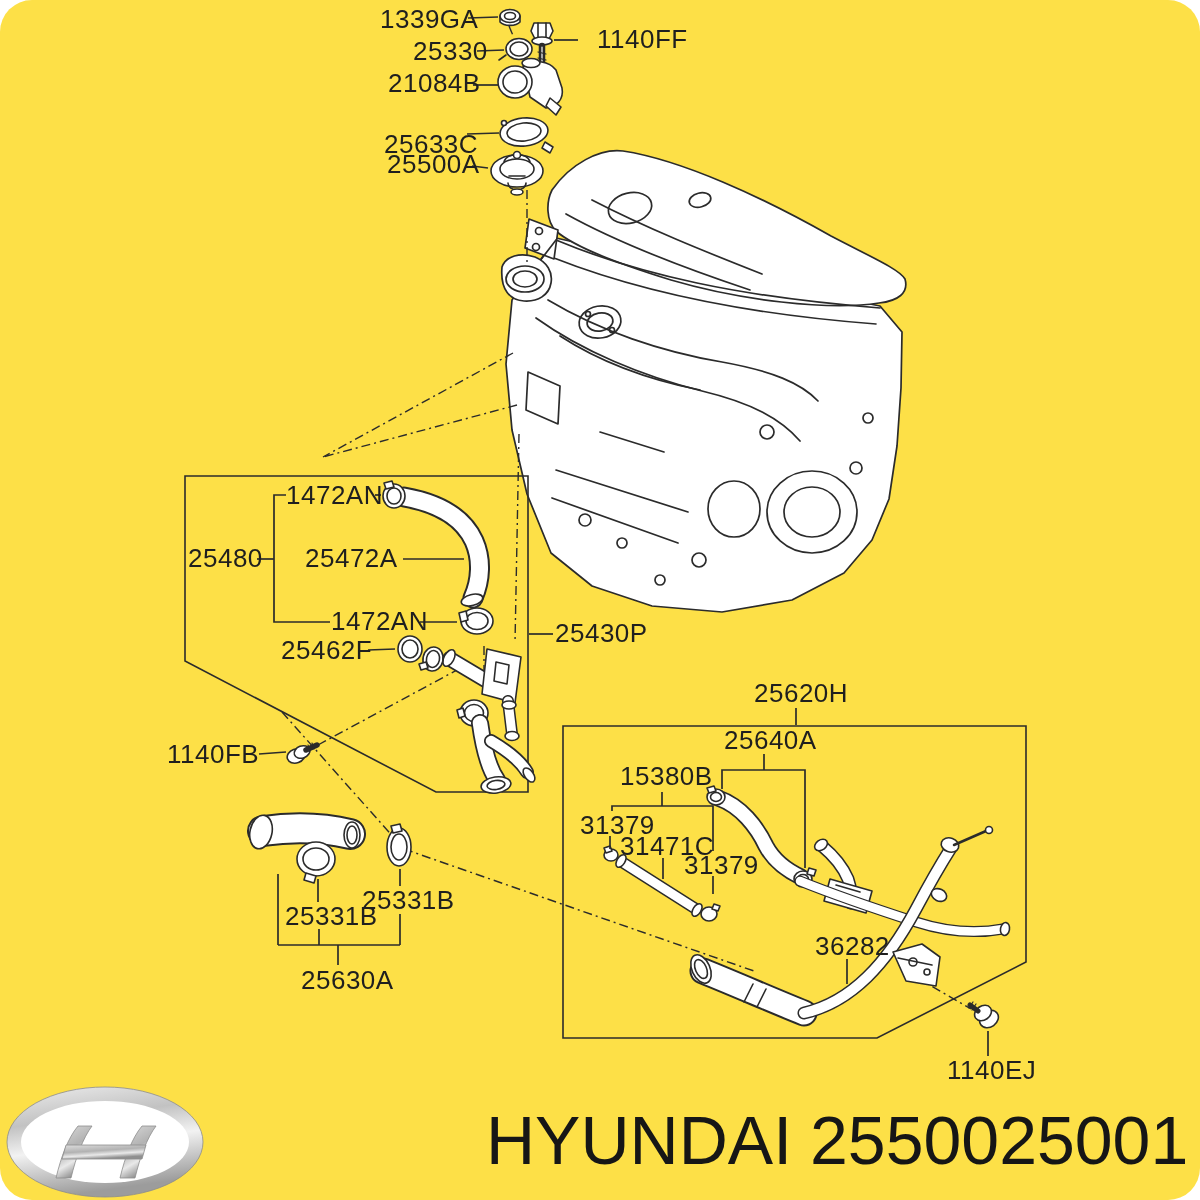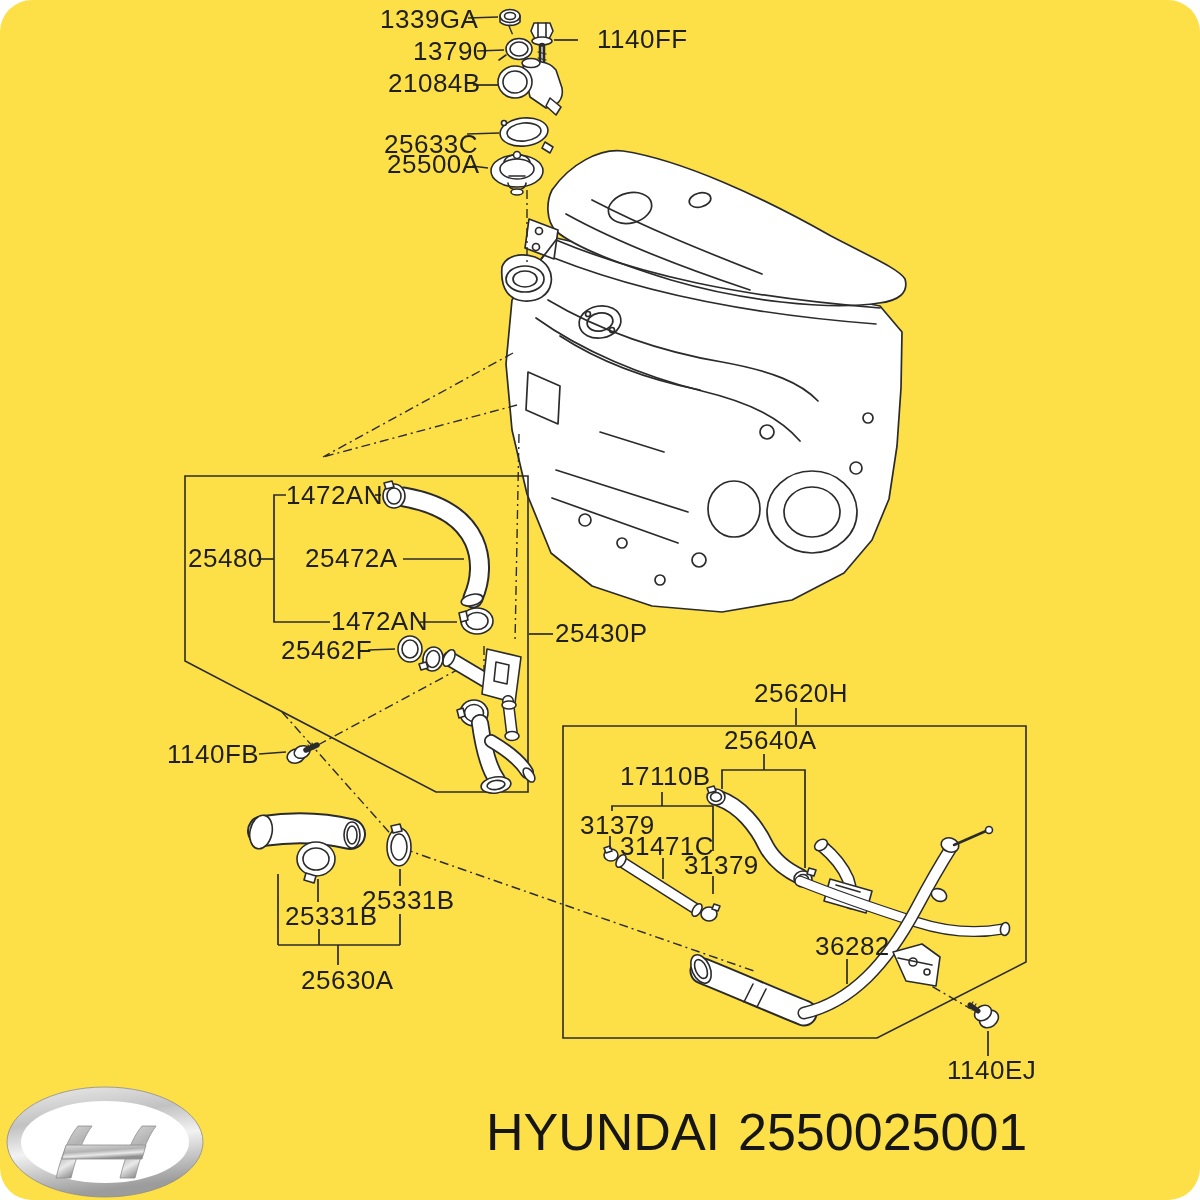--- a/index.html
+++ b/index.html
@@ -2,21 +2,21 @@
 <html><head>
 <meta charset="utf-8">
 <style>
   html,body{margin:0;padding:0;background:#fff;}
   #stage{position:relative;width:1200px;height:1200px;background:#fde047;overflow:hidden;
          font-family:"Liberation Sans",sans-serif;border-radius:32px;}
   #artwork{position:absolute;left:0;top:0;width:1200px;height:1200px;}
   .lbl{position:absolute;font-family:"Liberation Sans",sans-serif;font-size:26px;line-height:1;
        color:#1f1f1f;letter-spacing:.5px;white-space:nowrap;}
   .footer-text{position:absolute;top:1106px;left:486px;font-family:"Liberation Sans",sans-serif;
-       font-size:52px;line-height:1;color:#161616;white-space:nowrap;}
+       font-size:68px;line-height:1;color:#161616;white-space:nowrap;}
   .footer-text .brand{margin-right:18px;}
 </style>
 </head>
 <body>
 
 <div id="stage">
 
 <svg id="artwork" viewBox="0 0 1200 1200" xmlns="http://www.w3.org/2000/svg">
   <defs>
     <linearGradient id="lgRing" x1="0" y1="0" x2="0.25" y2="1">
@@ -334,37 +334,37 @@
     <ellipse cx="101" cy="56" rx="98" ry="55" fill="url(#lgRing)" stroke="#8d8d8d" stroke-width="0.8"></ellipse>
     <ellipse cx="101" cy="56" rx="84" ry="41" fill="#ffffff"></ellipse>
     <path d="M52,92 C57,71 64,52 74,40 L88,40 C79,52 72,71 67,92 Z" fill="url(#lgH)" stroke="#8d8d8d" stroke-width="0.8"></path>
     <path d="M116,92 C121,71 128,52 138,40 L152,40 C143,52 136,71 131,92 Z" fill="url(#lgH)" stroke="#8d8d8d" stroke-width="0.8"></path>
     <path d="M62,59 L142,59 L138,73 L58,73 Z" fill="url(#lgH)" stroke="#8d8d8d" stroke-width="0.8"></path>
   </g>
 </svg>
 
   <span class="lbl" style="left:380px;top:6px">1339GA</span>
   <span class="lbl" style="left:597px;top:26px">1140FF</span>
-  <span class="lbl" style="left:413px;top:38px">13790</span>
+  <span class="lbl" style="left:413px;top:38px">25330</span>
   <span class="lbl" style="left:388px;top:70px">21084B</span>
   <span class="lbl" style="left:384px;top:131px">25633C</span>
   <span class="lbl" style="left:387px;top:151px">25500A</span>
   <span class="lbl" style="left:286px;top:482px">1472AN</span>
   <span class="lbl" style="left:188px;top:545px">25480</span>
   <span class="lbl" style="left:305px;top:545px">25472A</span>
   <span class="lbl" style="left:331px;top:608px">1472AN</span>
   <span class="lbl" style="left:281px;top:637px">25462F</span>
   <span class="lbl" style="left:555px;top:620px">25430P</span>
   <span class="lbl" style="left:167px;top:741px">1140FB</span>
   <span class="lbl" style="left:285px;top:903px">25331B</span>
   <span class="lbl" style="left:362px;top:887px">25331B</span>
   <span class="lbl" style="left:301px;top:967px">25630A</span>
   <span class="lbl" style="left:754px;top:680px">25620H</span>
   <span class="lbl" style="left:724px;top:727px">25640A</span>
-  <span class="lbl" style="left:620px;top:763px">17110B</span>
+  <span class="lbl" style="left:620px;top:763px">15380B</span>
   <span class="lbl" style="left:580px;top:812px">31379</span>
   <span class="lbl" style="left:620px;top:833px">31471C</span>
   <span class="lbl" style="left:684px;top:852px">31379</span>
   <span class="lbl" style="left:815px;top:933px">36282</span>
   <span class="lbl" style="left:947px;top:1057px">1140EJ</span>
 
   <div class="footer-text">
     <span class="brand">HYUNDAI</span><span>2550025001</span>
   </div>
 

